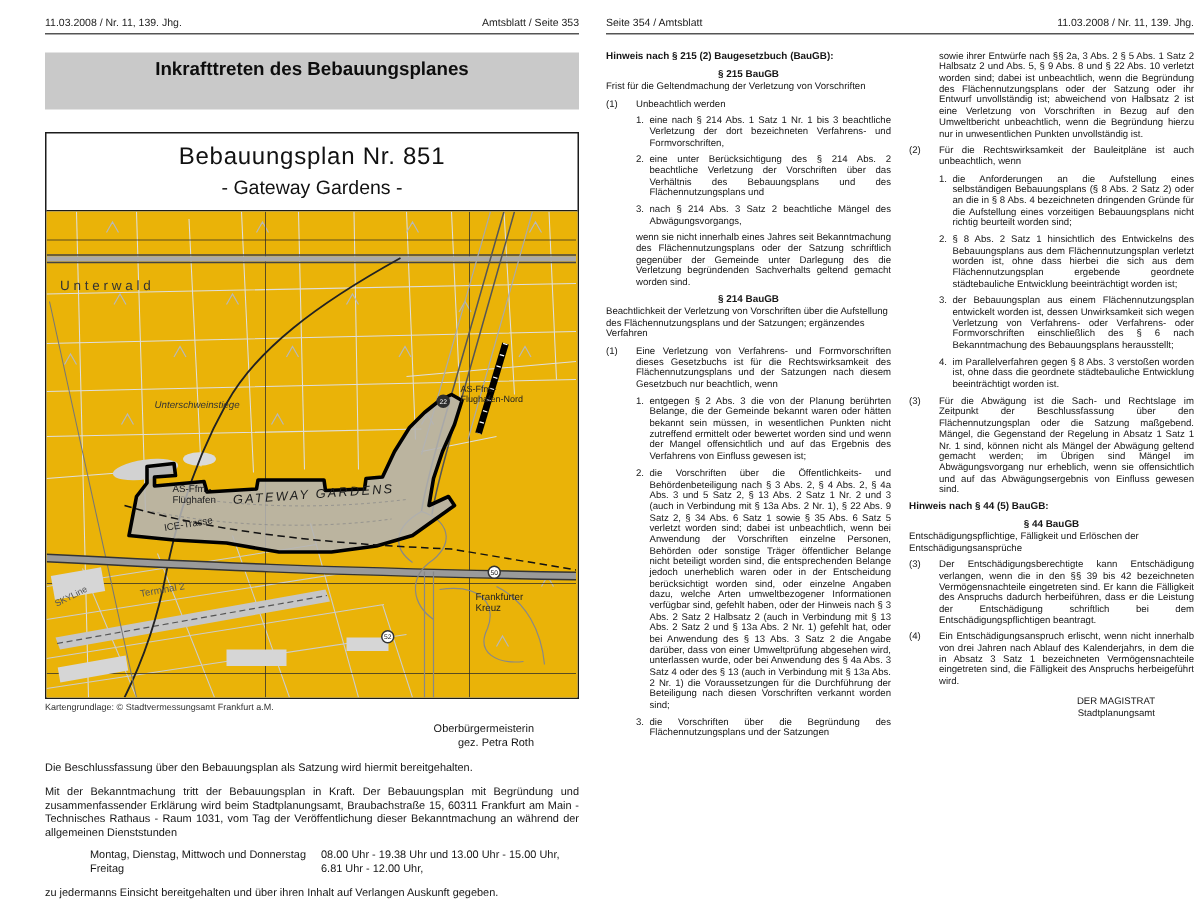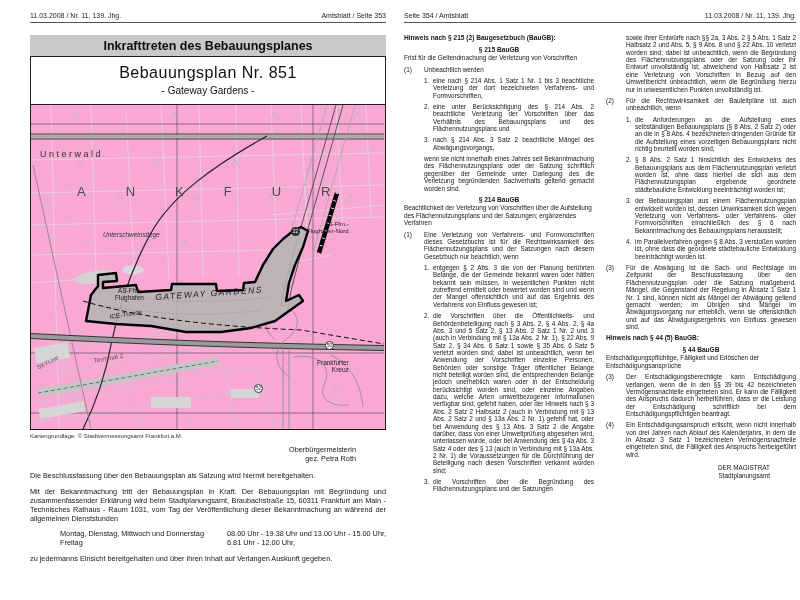--- a/index.html
+++ b/index.html
@@ -10,27 +10,27 @@
     -webkit-font-smoothing:antialiased;
   }
   .page{position:absolute;top:12px;}
   .page-left{left:30px;width:356px;}
   .page-right{left:404px;width:392px;}
 
   .hdr{display:flex;justify-content:space-between;font-size:7px;color:#222;
        border-bottom:1px solid #555;padding-bottom:3px;}
 
   .titlebar{margin-top:12px;background:#c9c9c9;text-align:center;
-            font-weight:bold;font-size:12.5px;padding:4px 0 3px;color:#0d0d0d;}
-
-  .map-box{margin-top:0;border:1.5px solid #1c1c1c;}
+            font-weight:bold;font-size:12.5px;padding:4px 0 20px;color:#0d0d0d;}
+
+  .map-box{margin-top:15px;border:1.5px solid #1c1c1c;}
   .map-head{text-align:center;border-bottom:1.5px solid #1c1c1c;padding:7px 0 8px;}
   .map-title{font-size:16px;letter-spacing:.5px;color:#111;}
-  .map-sub{font-size:10px;margin-top:3px;color:#111;}
-  .map-canvas{position:relative;height:324px;overflow:hidden;background:#f9a8d4;text-align:right;}
+  .map-sub{font-size:13px;margin-top:3px;color:#111;}
+  .map-canvas{position:relative;height:324px;overflow:hidden;background:#eab308;}
   .map-canvas svg{position:absolute;left:0;top:0;}
 
   .ml{position:absolute;white-space:pre-line;color:#222;line-height:1.15;transform-origin:left top;}
   .ml-unterwald{left:9px;top:44px;font-size:9px;letter-spacing:2.5px;color:#333;}
   .ml-frankfurt{left:46px;top:80px;font-size:13px;letter-spacing:40px;color:#4a4a4a;white-space:nowrap;}
   .ml-untersch{left:72px;top:126px;font-size:6.5px;font-style:italic;color:#333;}
   .ml-asnord{left:276px;top:116px;font-size:6px;}
   .ml-asffm{left:84px;top:182px;font-size:6.5px;}
   .ml-gateway{left:124px;top:188px;font-size:8.5px;font-style:italic;letter-spacing:1.5px;transform:rotate(-4deg);color:#1a1a1a;}
   .ml-ice{left:78px;top:208px;font-size:6.5px;transform:rotate(-9deg);color:#222;}
@@ -43,21 +43,21 @@
          font-size:4.5px;box-sizing:border-box;}
   .badge-dark{background:#2d2d2d;color:#fff;}
   .badge-light{background:#fff;border:1px solid #333;color:#111;}
 
   .cap{font-size:6px;color:#333;margin-top:3px;}
 
   .bp{font-size:7.3px;line-height:1.25;margin:7px 0 0;color:#161616;}
   .just{text-align:justify;}
   .sig{margin-top:6px;text-align:right;padding-right:30px;font-size:7.3px;line-height:1.3;}
   .hours{margin:5px 0 0 30px;display:grid;grid-template-columns:150px 1fr;
-         font-size:7.3px;line-height:1.3;column-gap:17px;}
+         font-size:7.3px;line-height:1.3;column-gap:4px;}
 
   .cols{display:flex;gap:12px;margin-top:11px;}
   .col{width:190px;font-size:6.4px;line-height:1.15;color:#161616;}
   .h1{font-weight:bold;font-size:6.6px;margin-bottom:4px;}
   .law{font-weight:bold;text-align:center;margin:4px 0 1px;font-size:6.6px;}
   .sub{margin-bottom:4px;}
   .np{display:flex;margin-bottom:4px;}
   .np-n{width:20px;flex:none;}
   .np-t{flex:1;text-align:justify;}
   .sl{margin-left:20px;}
@@ -142,21 +142,20 @@
           <path d="M70 200 C 120 210 180 212 230 205 M90 190 C 140 198 190 198 240 192"></path>
         </g>
 
         <path d="M52 196 C 120 216 200 222 270 225 L 353 239" stroke="#111111" stroke-width="1" stroke-dasharray="5,3" fill="none"></path>
 
         <path d="M306 88 L288 148" stroke="#000000" stroke-width="4.5" fill="none"></path>
         <path d="M306 88 L288 148" stroke="#ffffff" stroke-width="3" stroke-dasharray="0.8,7" fill="none"></path>
       </svg>
 
       <span class="ml ml-unterwald">Unterwald</span>
-      <span class="ml ml-frankfurt">ANKFUR</span>
       <span class="ml ml-untersch">Unterschweinstiege</span>
       <span class="ml ml-asnord">AS-Ffm.-
 Flughafen-Nord</span>
       <span class="ml ml-asffm">AS-Ffm.-
 Flughafen</span>
       <span class="ml ml-gateway">GATEWAY GARDENS</span>
       <span class="ml ml-ice">ICE-Trasse</span>
       <span class="ml ml-terminal">Terminal 2</span>
       <span class="ml ml-skyline">SKYLine</span>
       <span class="ml ml-kreuz">Frankfurter

